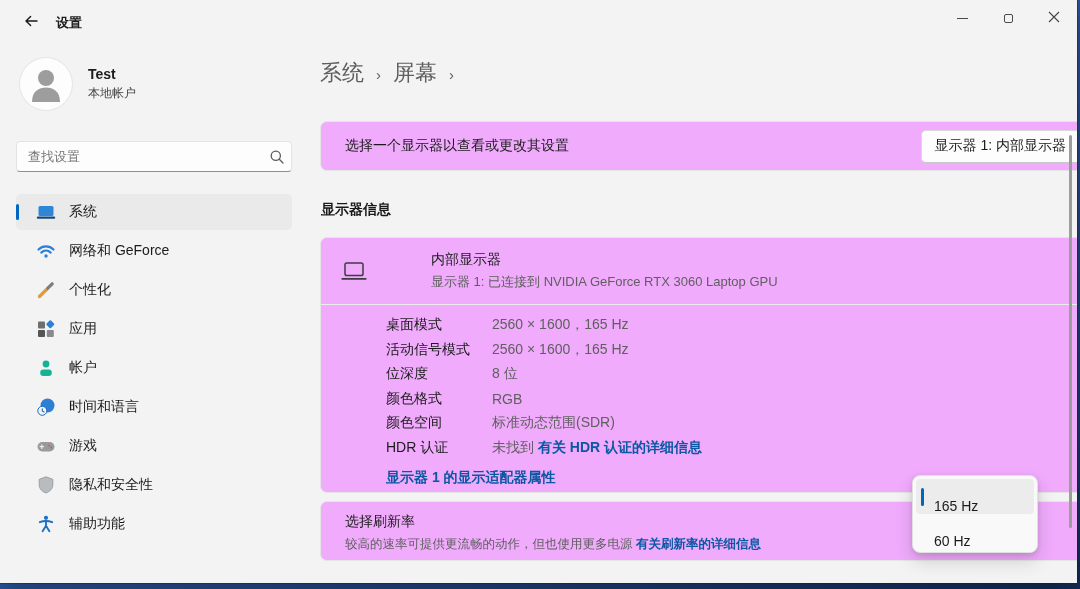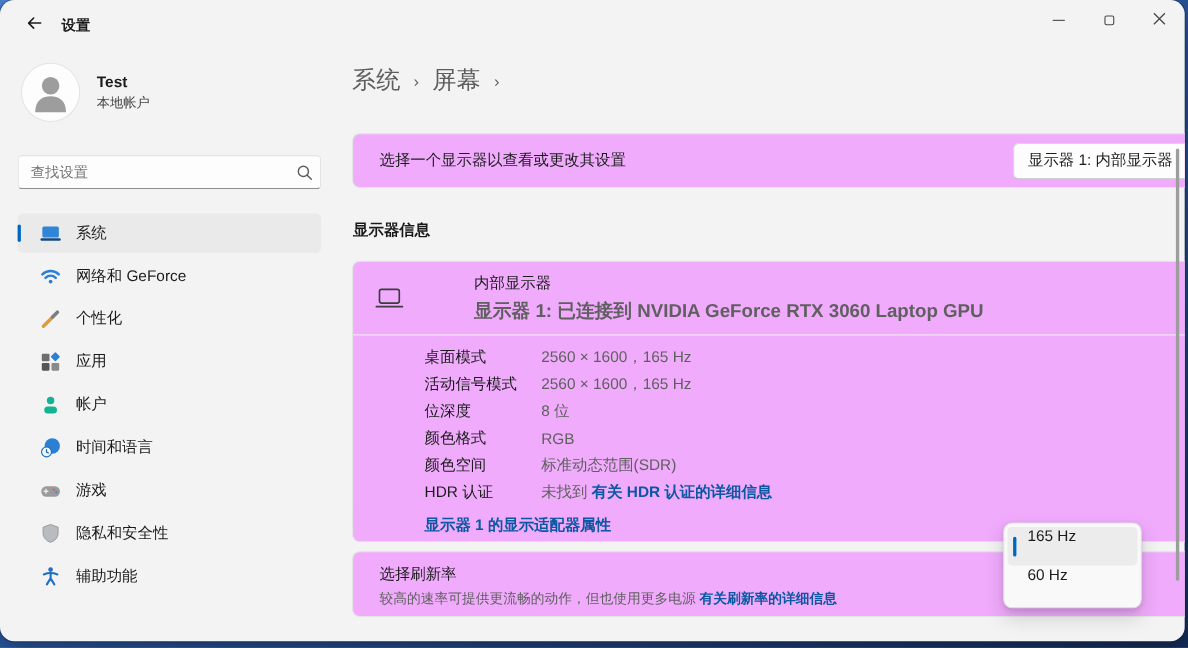--- a/index.html
+++ b/index.html
@@ -1,20 +1,20 @@
 <!DOCTYPE html>
 <html style="--accent: #0067c0; --link: #0b57a4;"><head>
 <meta charset="utf-8">
 <style>
   * { margin:0; padding:0; box-sizing:border-box; font-family:"Liberation Sans", sans-serif; }
   html,body { width:1080px; height:589px; overflow:hidden; }
   .desktop { position:relative; width:1080px; height:589px;
     background:linear-gradient(150deg,#4a7fd0 0%,#2b57a0 45%,#142c57 100%); }
   .window { position:absolute; left:0; top:0; width:1077px; height:583px;
-    background:#f3f3f3; border-radius:13px; overflow:hidden;
+    background:#f3f3f3; border-radius:0; overflow:hidden;
     box-shadow:0 0 0 1px rgba(15,30,60,.35), 0 10px 30px rgba(0,0,0,.3); }
 
   
   .titlebar { position:absolute; left:0; top:0; right:0; height:44px; }
   .back-btn { position:absolute; left:14px; top:8px; width:34px; height:28px; border:none;
     background:transparent; border-radius:5px; cursor:pointer; display:flex; align-items:center; justify-content:center; }
   .app-title { position:absolute; left:56px; top:14px; font-size:13px; font-weight:600; color:#1b1b1b; }
   .win-controls { position:absolute; right:0; top:0; height:36px; display:flex; }
   .win-controls button { width:46px; height:36px; border:none; background:transparent; cursor:pointer;
     display:flex; align-items:center; justify-content:center; }
@@ -54,39 +54,39 @@
   .dropdown-btn { display:flex; align-items:center; gap:18px; background:#fdfdfd; border:1px solid #d8d8d8;
     border-bottom-color:#c7c7c7; border-radius:5px; padding:6px 12px 7px 13px; font-size:14px; color:#1b1b1b; cursor:pointer; }
 
   .section-title { position:absolute; left:1px; top:157px; font-size:14px; font-weight:600; color:#191919; }
 
   .card2 { top:193px; height:256px; }
   .card2-header { height:66px; display:flex; align-items:center; padding:0 24px 0 20px;gap:45px; }
   .monitor-ic { width:26px; height:22px; margin-right:19px; display:flex; align-items:center; justify-content:center; }
   .card2-head-text { flex:1; }
   .card2-title { font-size:14px; color:#1b1b1b; }
-  .card2-sub { font-size:17px; color:#5f5f5f; margin-top:4px;font-weight:bold; }
+  .card2-sub { font-size:13px; color:#5f5f5f; margin-top:4px; }
   .expander-btn { width:30px; height:30px; border:none; background:transparent; border-radius:4px; cursor:pointer;
     display:flex; align-items:center; justify-content:center; }
   .card2-body { border-top:1px solid #ececec; padding:8px 24px 10px 65px; }
   .detail-grid { display:grid; grid-template-columns:106px 1fr; grid-auto-rows:24.5px; align-items:center; }
   .detail-label { font-size:14px; color:#1b1b1b; }
   .detail-value { font-size:14px; color:#5f5f5f; }
   a.link { color:var(--link,#0b57a4); font-weight:600; text-decoration:none; cursor:pointer;text-align:center; }
   .adapter-link { display:inline-block; margin-top:9px; font-size:14px; }
 
   .card3 { top:457px; height:60px; padding:11px 24px; }
   .card3-title { font-size:14px; color:#1b1b1b; }
   .card3-sub { font-size:12.5px; color:#5f5f5f; margin-top:5px; }
   .card3-sub a { font-size:12.5px; }
 
   .flyout { position:absolute; left:592px; top:431px; width:126px; background:#f9f9f9;
     border:1px solid #e0e0e0; border-radius:8px; padding:3px; z-index:10;
     box-shadow:0 8px 18px rgba(0,0,0,.15), 0 2px 5px rgba(0,0,0,.1); }
-  .flyout-item { position:relative; height:35px; border-radius:4px; display:flex; align-items:flex-start;
+  .flyout-item { position:relative; height:35px; border-radius:4px; display:flex; align-items:flex-end;
     padding-left:18px; font-size:14px; color:#1b1b1b; cursor:pointer; }
   .flyout-item.selected { background:#ececec; }
   .flyout-item .accent-pill { left:5px; top:8.5px; height:18px; }
 
   .scrollbar { position:absolute; left:1069px; top:135px; width:3px; height:393px; border-radius:2px; background:#9d9d9d; cursor:pointer; }
 </style>
 </head>
 <body>
 
 <div class="desktop">

